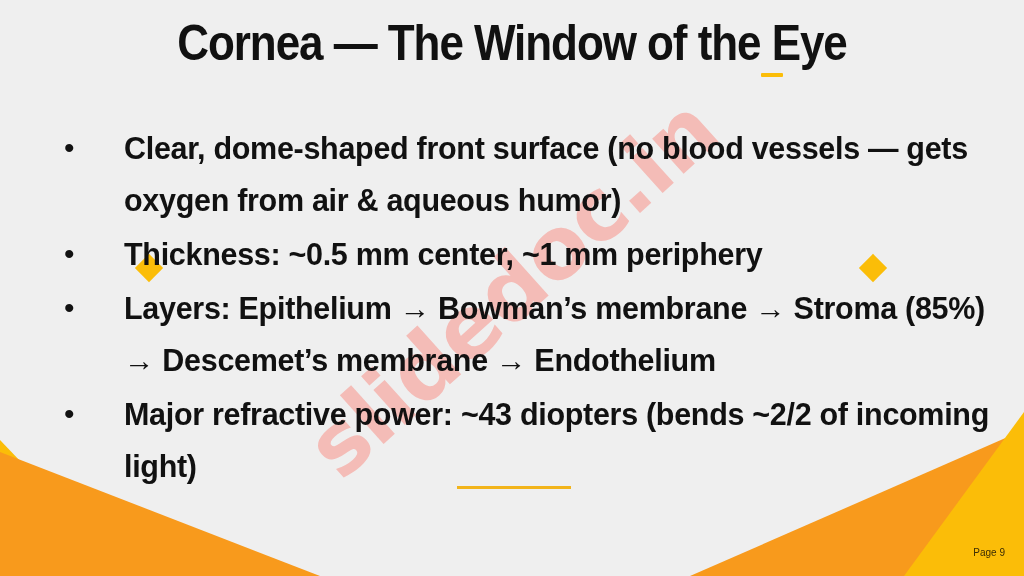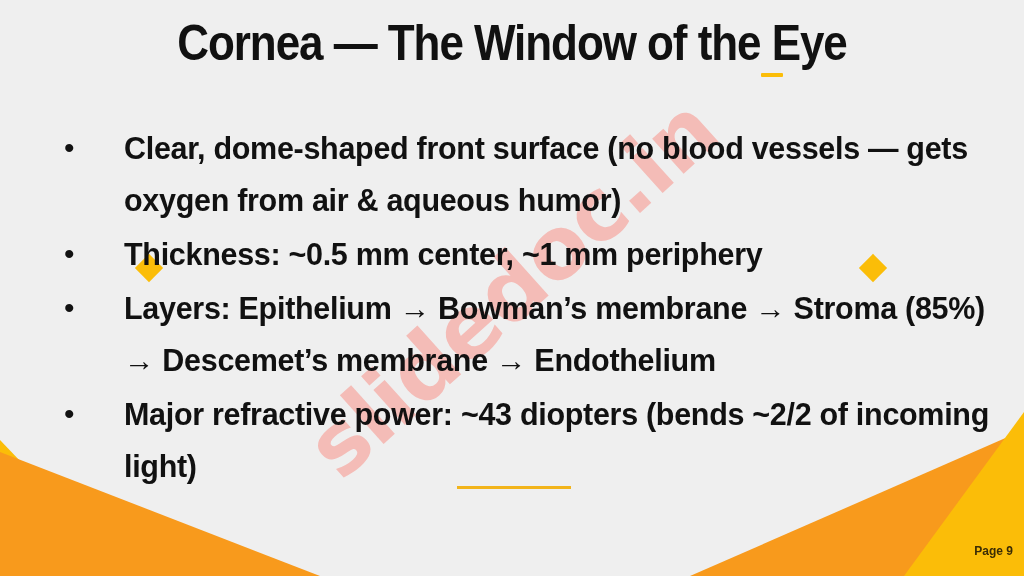--- a/index.html
+++ b/index.html
@@ -126,25 +126,25 @@
     background: #FBBD08;
     transform: rotate(45deg);
     z-index: 4;
   }
   #diamond-left  { left: 139px; top: 258px; }
   #diamond-right { left: 863px; top: 258px; }
 
   
   #page-number {
     position: absolute;
-    right: 11px;
+    right: 19px;
     bottom: 18px;
     font-family: "Liberation Sans", sans-serif;
-    font-size: 12px;
-    font-weight: 700;
+    font-size: 10px;
+    font-weight: 400;
     color: #3b2c05;
     z-index: 7;
   }
 </style>
 </head>
 <body>
 
 <div id="slide">
 
   <svg class="deco-layer" viewBox="0 0 1024 576" xmlns="http://www.w3.org/2000/svg">

